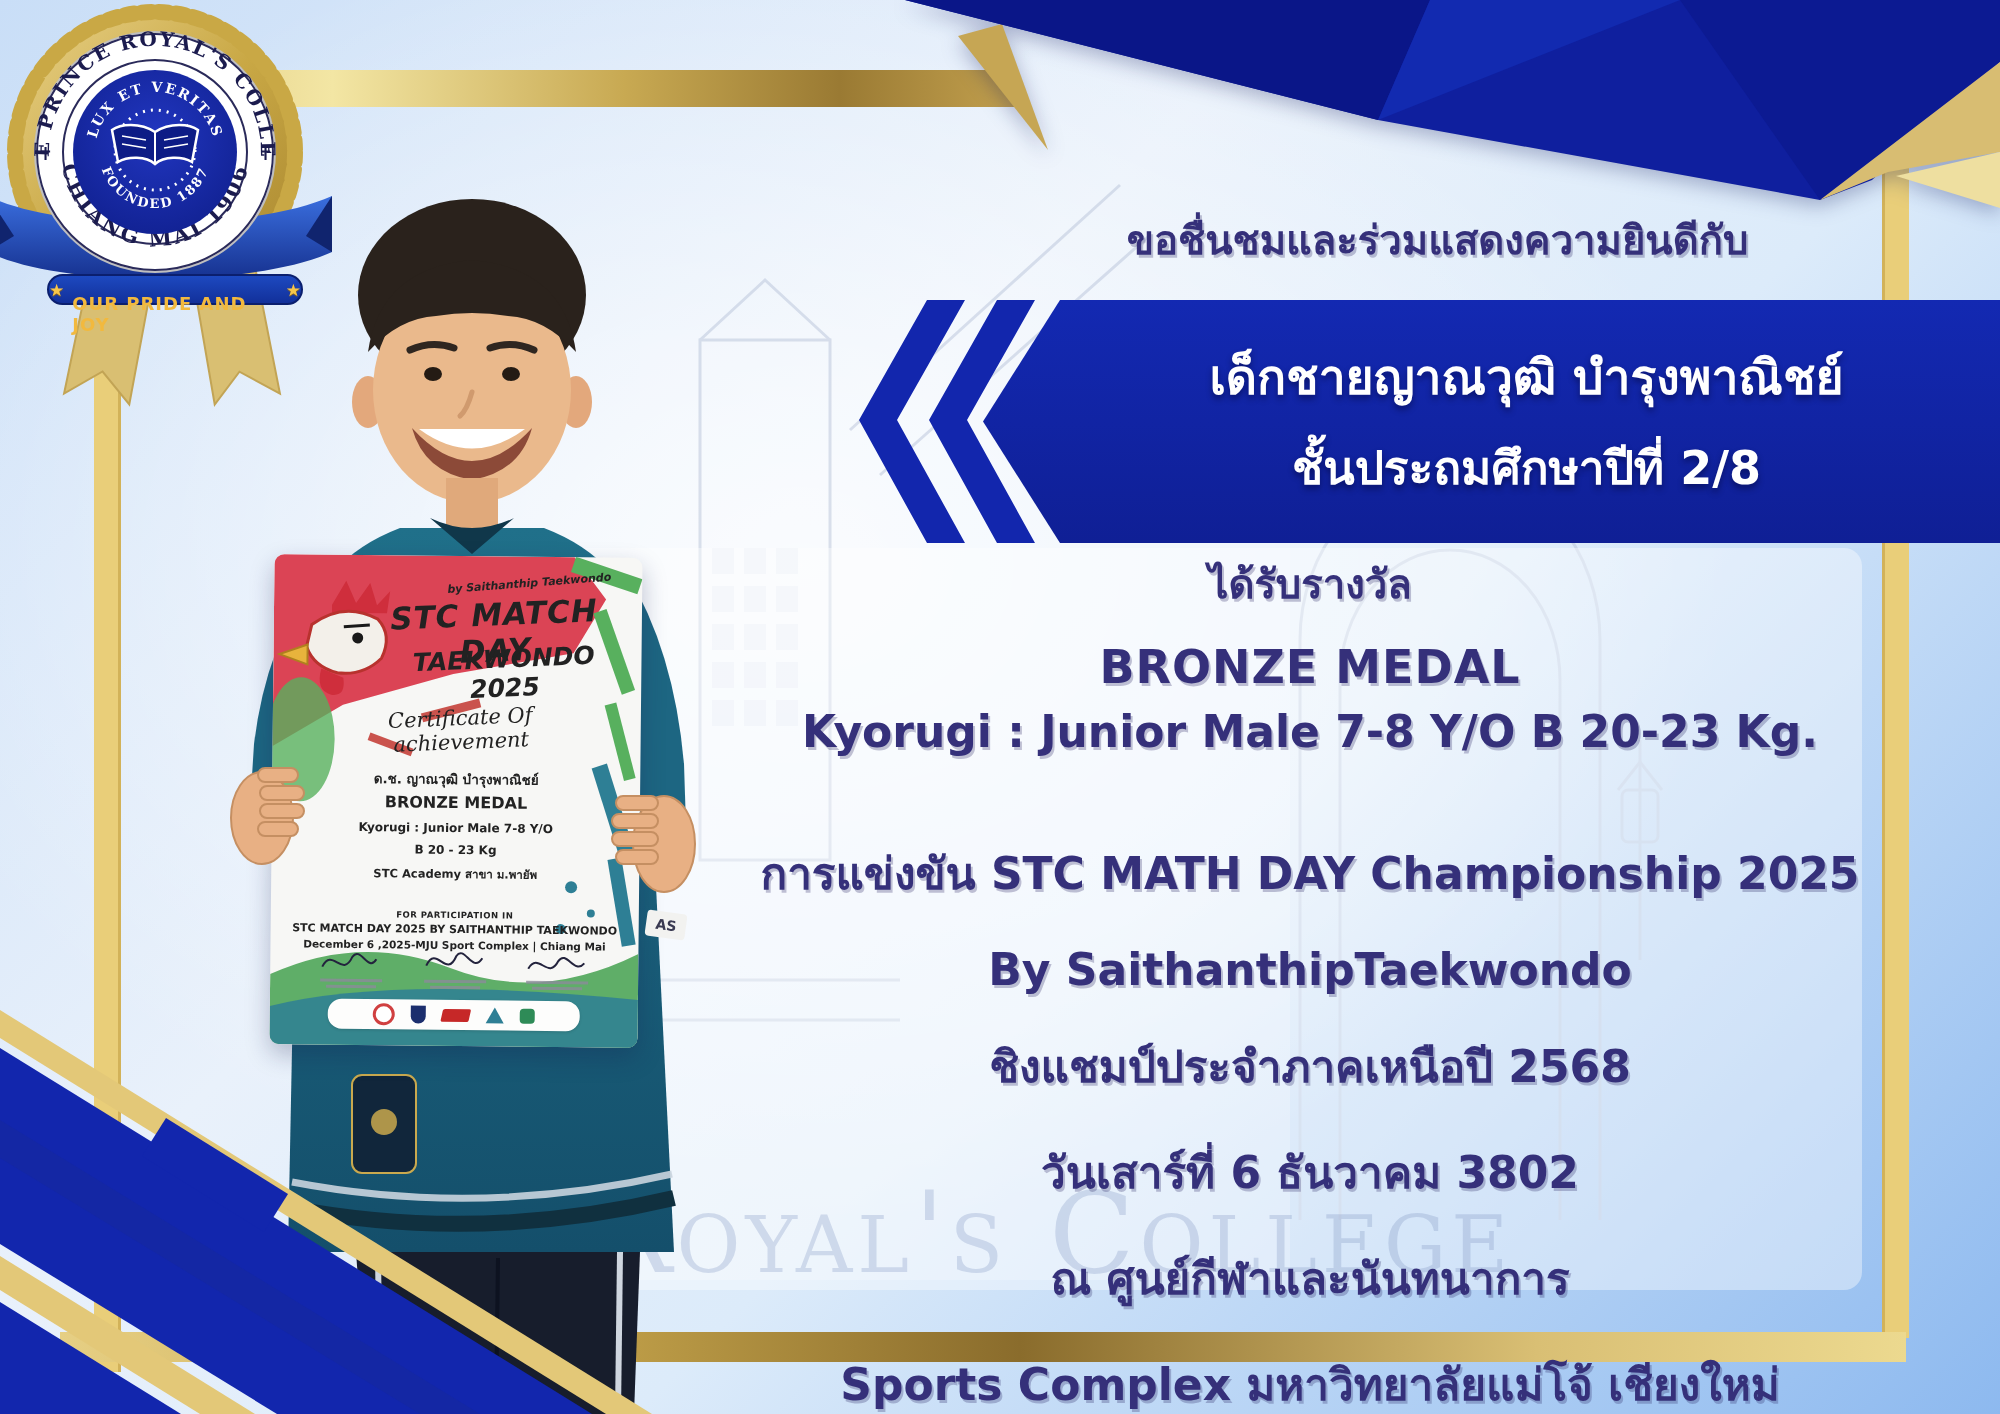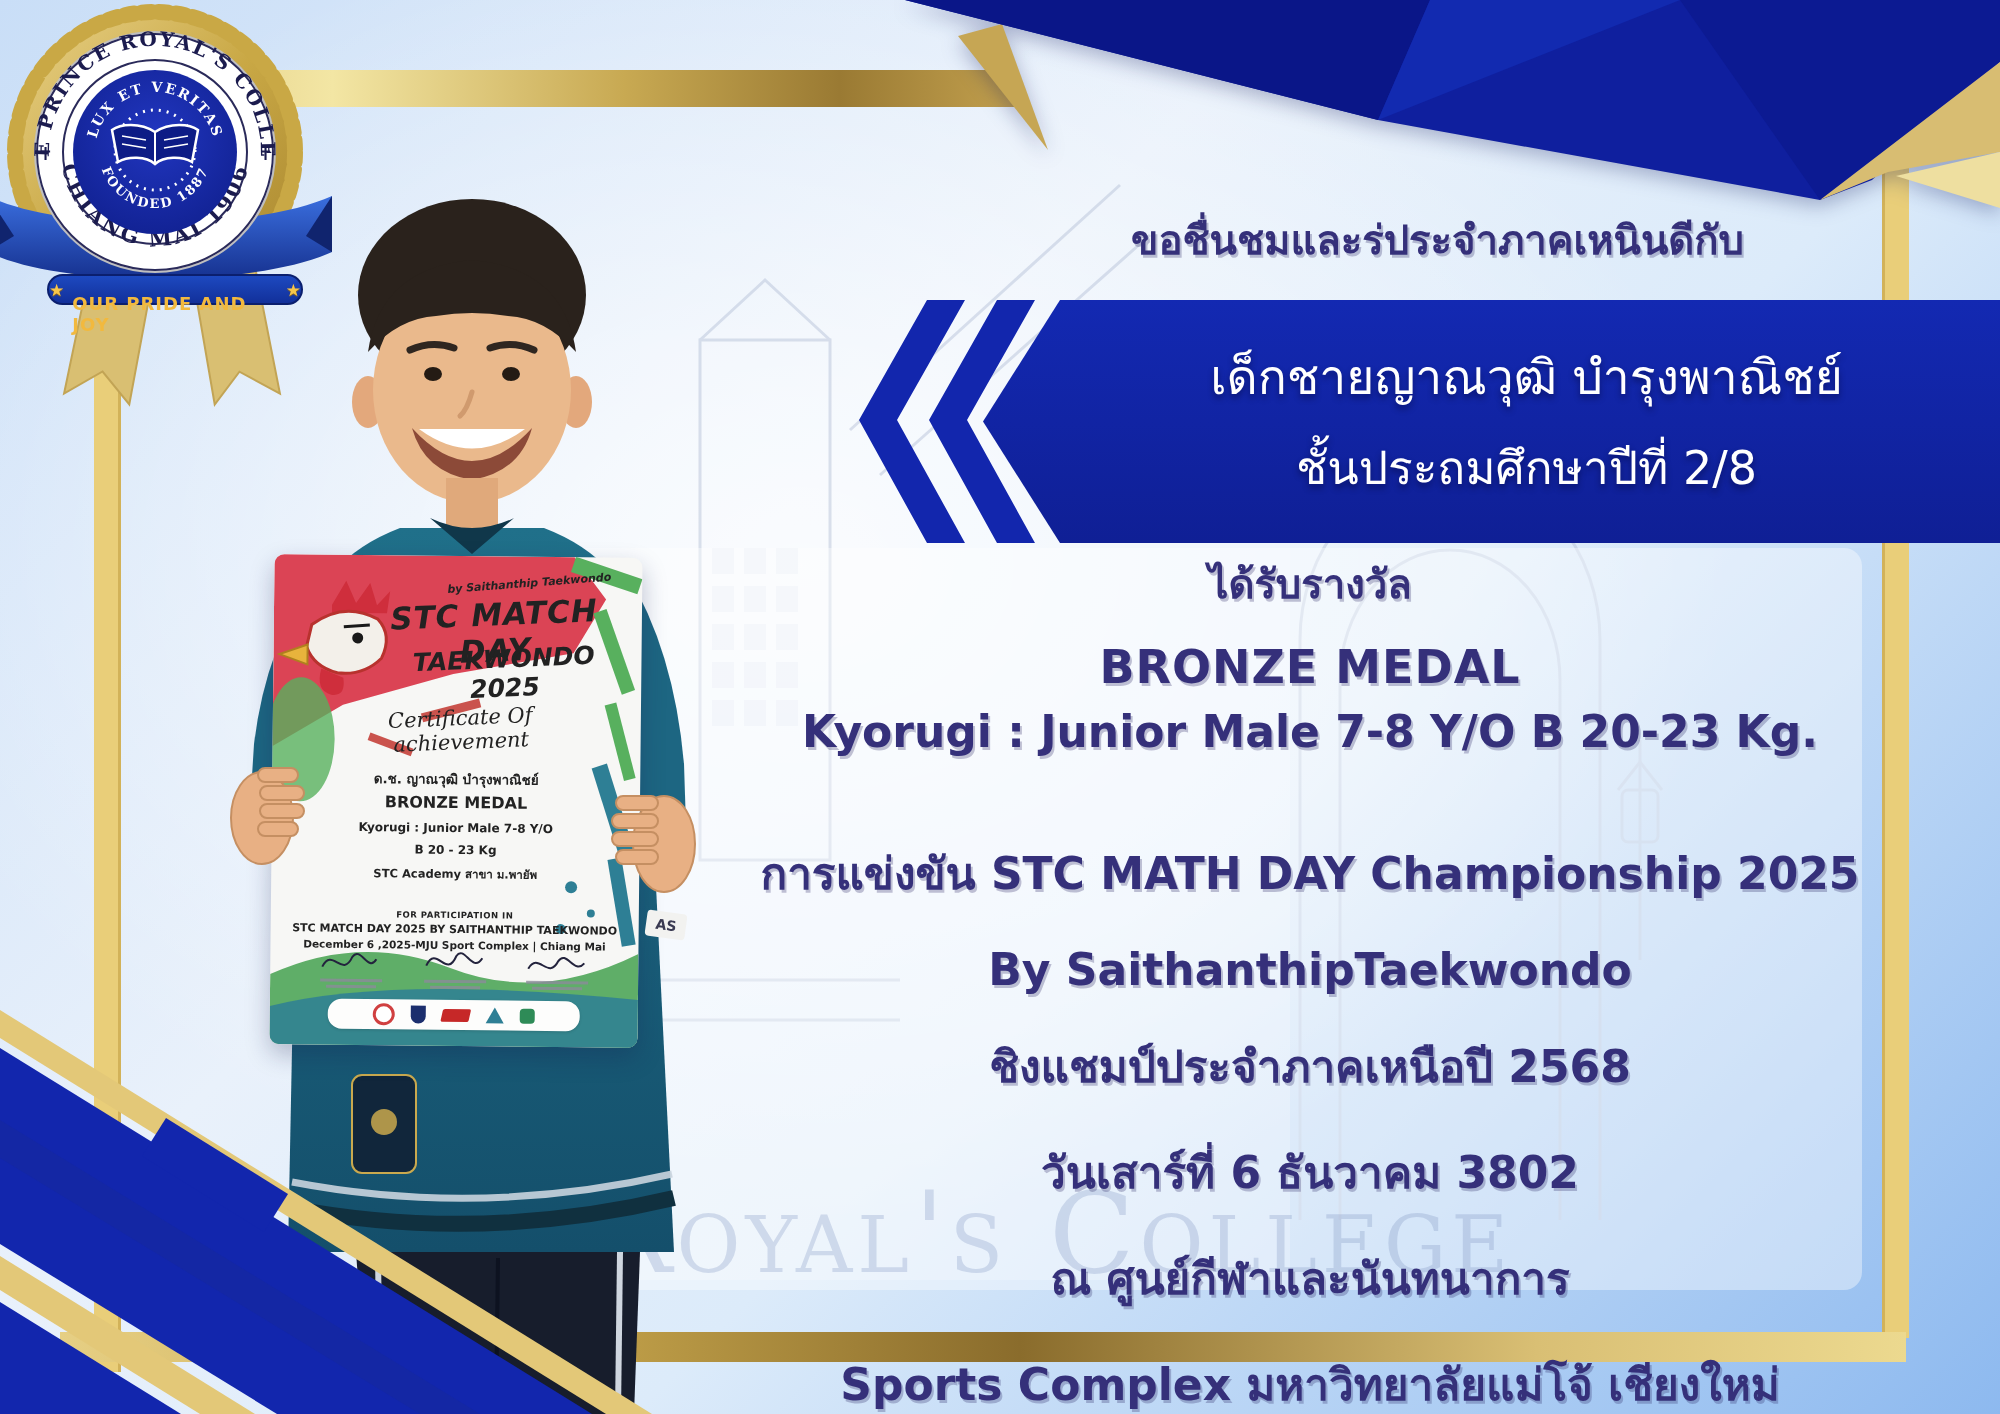--- a/index.html
+++ b/index.html
@@ -28,21 +28,21 @@
   .award-received{font-size:40px;}
   .award-medal{font-size:46px;margin-top:24px;letter-spacing:1px;}
   .award-cat{font-size:44px;margin-top:12px;}
   .event-group{left:640px;top:838px;width:1340px;text-align:center;z-index:5;}
   .event-group div{font-size:44px;margin-bottom:36px;}
   
   .banner{left:983px;top:300px;width:1017px;height:243px;z-index:6;
     background:linear-gradient(180deg,#1329b2,#0f1f95);
     clip-path:polygon(77px 0,100% 0,100% 100%,77px 100%,0 50%);
     display:flex;flex-direction:column;justify-content:center;align-items:center;gap:16px;padding-left:70px;box-sizing:border-box;}
-  .banner div{color:#fff;font-weight:400;text-shadow:0 4px 6px rgba(0,0,40,.45);}
+  .banner div{color:#fff;font-weight:700;text-shadow:0 4px 6px rgba(0,0,40,.45);}
   .banner .l1{font-size:48px;}
   .banner .l2{font-size:46px;}
   
   .pill{left:47px;top:274px;width:256px;height:31px;z-index:8;border-radius:16px;
     background:linear-gradient(180deg,#1d49c0,#12309a);border:2px solid #0b1f6e;
     display:flex;align-items:center;justify-content:center;gap:8px;box-sizing:border-box;}
   .pill .txt{color:#f2b93e;font-weight:800;font-size:18px;letter-spacing:1px;margin-top:48px;}
   .pill .star{color:#f7c64a;font-size:17px;text-shadow:0 1px 1px #9a6a10;}
   
   .cert{left:272px;top:556px;width:368px;height:490px;z-index:7;background:#f7f7f5;border-radius:10px;
@@ -113,21 +113,21 @@
 
   <div class="abs watermark">ce Royal's College</div>
 
   <div class="abs gold-top"></div>
   <div class="abs gold-left"></div>
   <div class="abs gold-right"></div>
   <div class="abs gold-bottom"></div>
 
   <div class="abs panel"></div>
 
-  <div class="abs headline navy">ขอชื่นชมและร่ประจำภาคเหนินดีกับ</div>
+  <div class="abs headline navy">ขอชื่นชมและร่วมแสดงความยินดีกับ</div>
 
   <svg class="abs" style="left:0;top:0;z-index:6;" width="2000" height="1414" viewBox="0 0 2000 1414">
     <polygon points="927,300 965,300 897,420 965,543 927,543 859,420" fill="#1226ad"></polygon>
     <polygon points="997,300 1035,300 967,420 1035,543 997,543 929,420" fill="#1226ad"></polygon>
   </svg>
   <div class="abs banner">
     <div class="l1">เด็กชายญาณวุฒิ  บำรุงพาณิชย์</div>
     <div class="l2">ชั้นประถมศึกษาปีที่ 2/8</div>
   </div>
 

